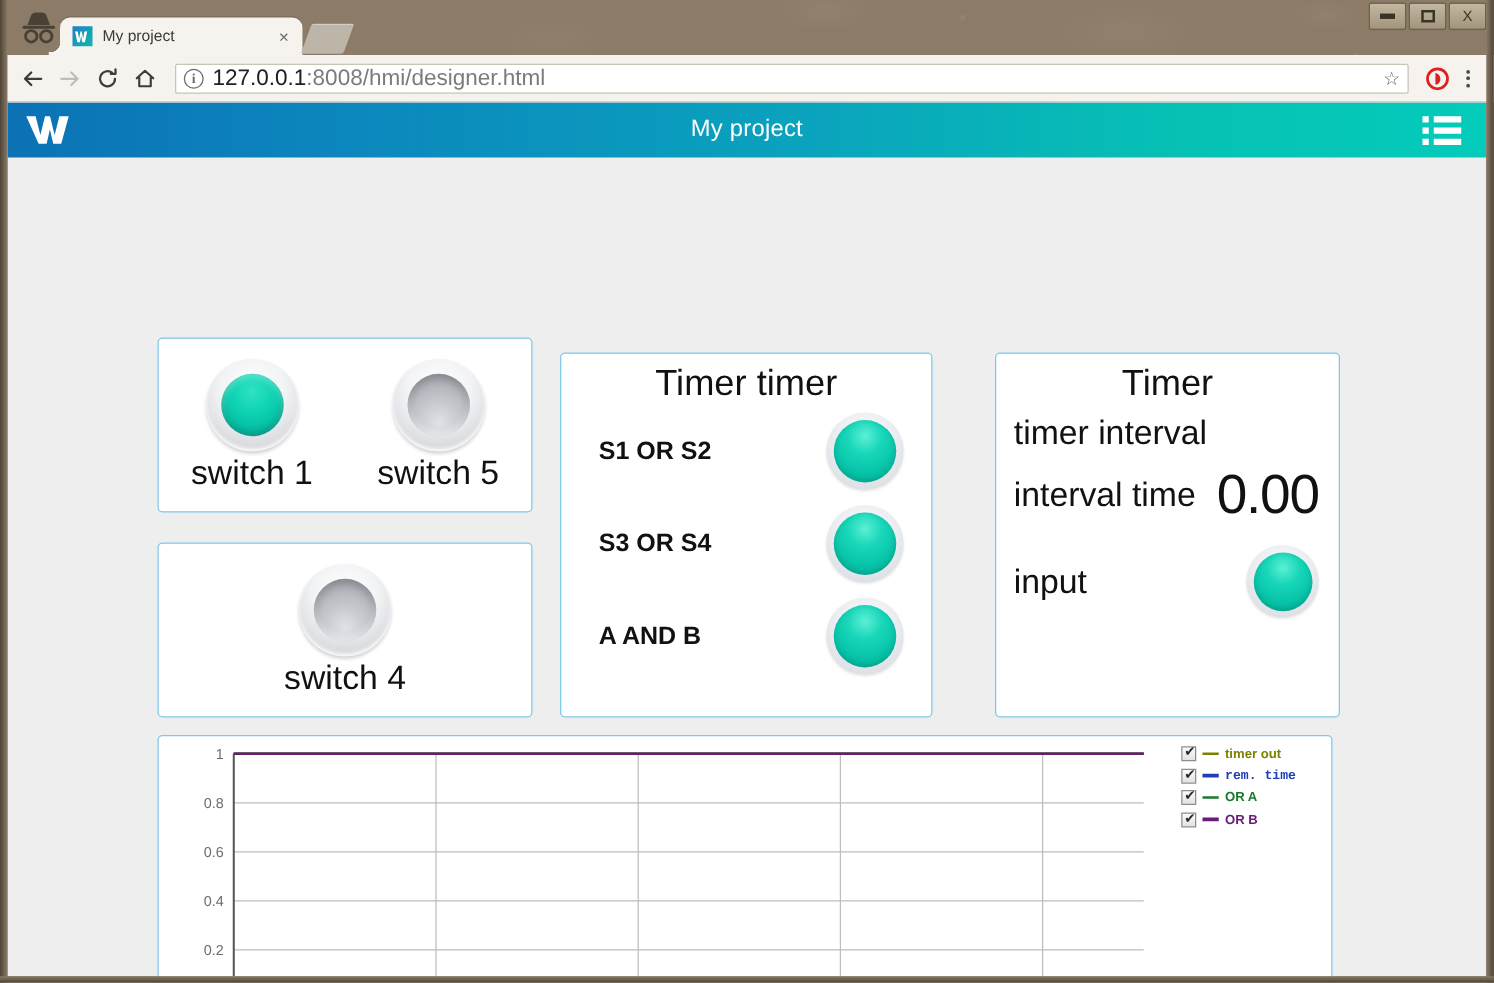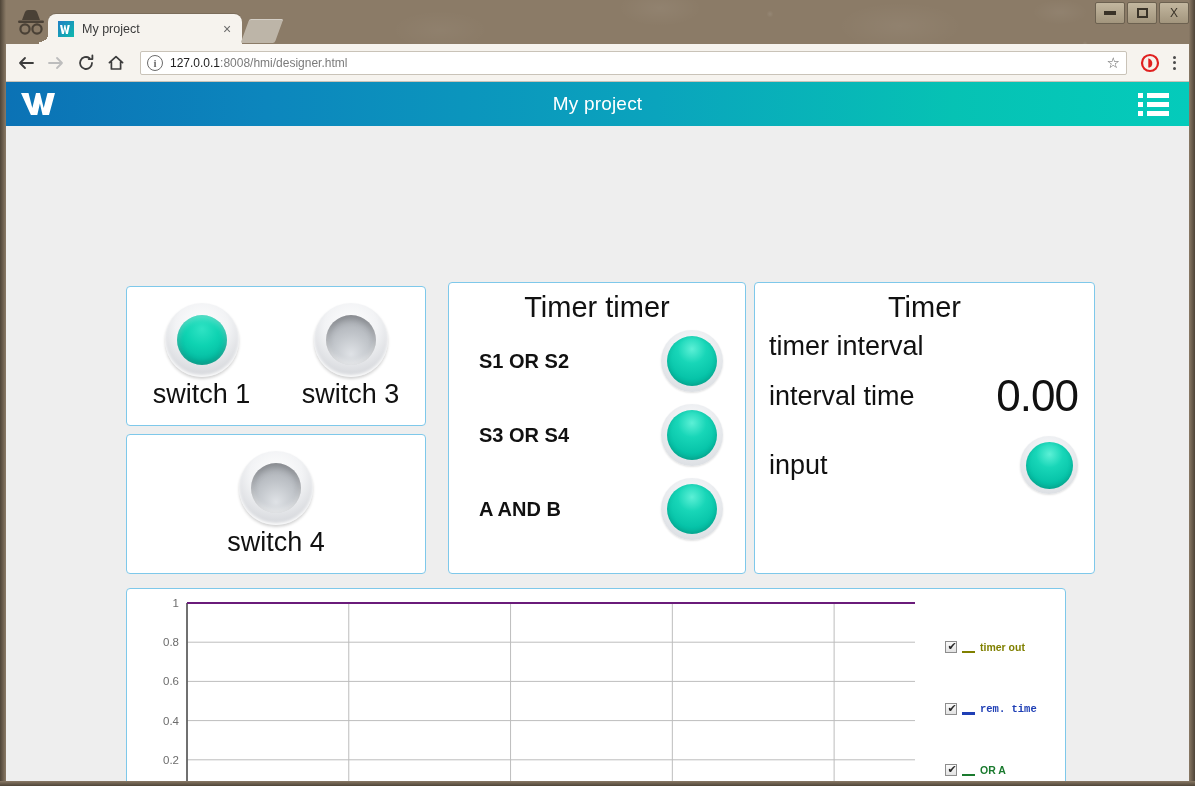--- a/index.html
+++ b/index.html
@@ -125,21 +125,21 @@
     padding: 0 6px;
   }
   .omni-info {
     width: 16px; height: 16px; flex: none;
     border: 1.4px solid #6b6b6b; border-radius: 50%;
     color: #6b6b6b; font-size: 11px; font-weight: bold;
     display: flex; align-items: center; justify-content: center;
     font-family: "Liberation Serif", serif;
     margin-right: 7px;
   }
-  .omni-url { font-size: 12px; color: #202020; white-space: nowrap; }
+  .omni-url { font-size: 18px; color: #202020; white-space: nowrap; }
   .omni-url .dim2 { color: #7b7b7b; }
   .omni-star { margin-left: auto; color: #5a5a5a; font-size: 15px; }
   .ext-icon {
     width: 22px; height: 22px; flex: none;
     display: flex; align-items: center; justify-content: center;
     margin-left: 2px;
   }
   .tb-menu {
     width: 22px; flex: none;
     display: flex; flex-direction: column; align-items: center;
@@ -187,21 +187,21 @@
     border: 1px solid #7ec8ea;
     border-radius: 4px;
   }
   .panel-title {
     text-align: center;
     font-size: 29px; color: #111; font-weight: 400;
     margin-top: 8px;
   }
 
   
-  #panel-switch-a { left: 120px; top: 160px; width: 300px; height: 140px; }
+  #panel-switch-a { left: 120px; top: 144px; width: 300px; height: 140px; }
   #panel-switch-b { left: 120px; top: 308px; width: 300px; height: 140px; }
   .switch-row { display: flex; height: 100%; }
   .switch-cell {
     flex: 1;
     display: flex; flex-direction: column;
     align-items: center; justify-content: center;
     gap: 2px;
   }
   .switch-label { font-size: 27px; color: #111; white-space: nowrap; }
   
@@ -240,21 +240,21 @@
   .lamp.small { width: 58px; height: 58px; }
   .lamp.small .bulb { width: 47px; height: 47px; }
 
   
   #panel-timer-input { left: 442px; top: 156px; width: 298px; height: 292px; }
   .ti-rows { padding: 6px 22px 0 30px; display: flex; flex-direction: column; gap: 12px; }
   .ti-row { display: flex; align-items: center; justify-content: space-between; }
   .ti-label { font-size: 20px; color: #111; font-weight: bold; }
 
   
-  #panel-timer { left: 748px; top: 156px; width: 341px; height: 292px; }
+  #panel-timer { left: 790px; top: 156px; width: 276px; height: 292px; }
   .tm-rows { padding: 4px 16px 0 14px; display: flex; flex-direction: column; }
   .tm-row { display: flex; align-items: center; justify-content: space-between; }
   .tm-label { font-size: 27px; color: #111; line-height: 1.04; }
   .tm-input {
     width: 134px; height: 38px;
     border: 1px solid #b6b6b6; background: #fff;
     font-size: 22px; color: #111;
     padding-left: 12px;
     font-family: "Liberation Sans", sans-serif;
     border-radius: 1px;
@@ -265,21 +265,21 @@
   #panel-chart {
     left: 120px; top: 462px; width: 940px; height: 294px;
     overflow: hidden;
   }
   .chart-wrap { position: relative; width: 100%; height: 100%; }
   .chart-area { position: absolute; left: 0; top: 0; width: 812px; height: 240px; }
   .legend {
     position: absolute; left: 818px; top: 8px;
     display: flex; flex-direction: column; gap: 5.5px;
   }
-  .legend-item { display: flex; align-items: flex-end; gap: 5px; margin-top: 44px; }
+  .legend-item { display: flex; align-items: center; gap: 5px; }
   .legend-cb {
     width: 12px; height: 12px;
     border: 1px solid #8d8d8d;
     background: linear-gradient(180deg,#fbfbfb,#e2e2e2);
     position: relative; flex: none;
   }
   .legend-cb::after {
     content: "\2714";
     position: absolute; left: 0; top: -2px;
     font-size: 11px; color: #2a2a2a; line-height: 12px;
@@ -403,21 +403,21 @@
           <div class="switch-cell">
             <div class="switch-btn on">
                 <span class="dome"></span>
               </div>
             <div class="switch-label">switch 1</div>
           </div>
           <div class="switch-cell">
             <div class="switch-btn off">
                 <span class="dome"></span>
               </div>
-            <div class="switch-label">switch 3</div>
+            <div class="switch-label">switch 5</div>
           </div>
         </div>
       </div>
 
       <div class="panel" id="panel-switch-b">
         <div class="switch-row">
           <div class="switch-cell">
             <div class="switch-btn off">
                 <span class="dome"></span>
               </div>

